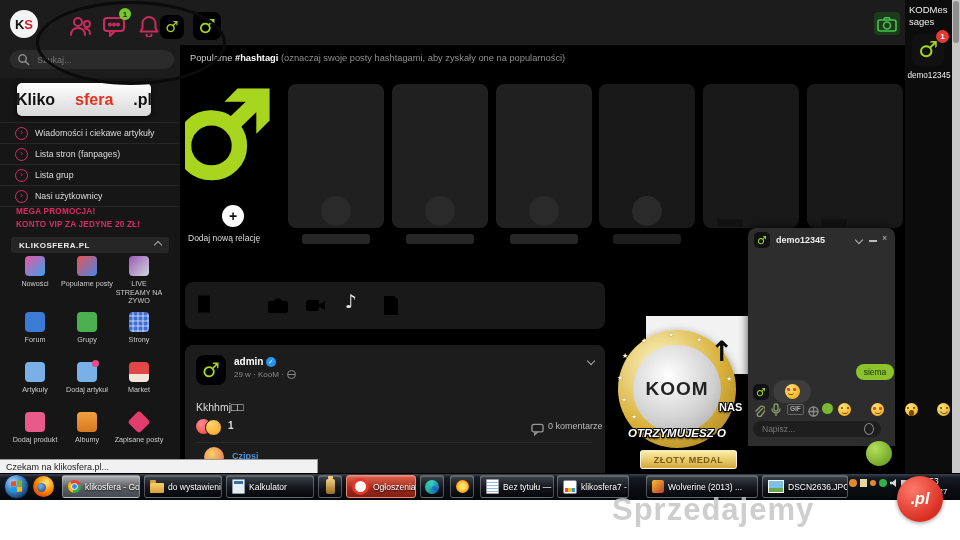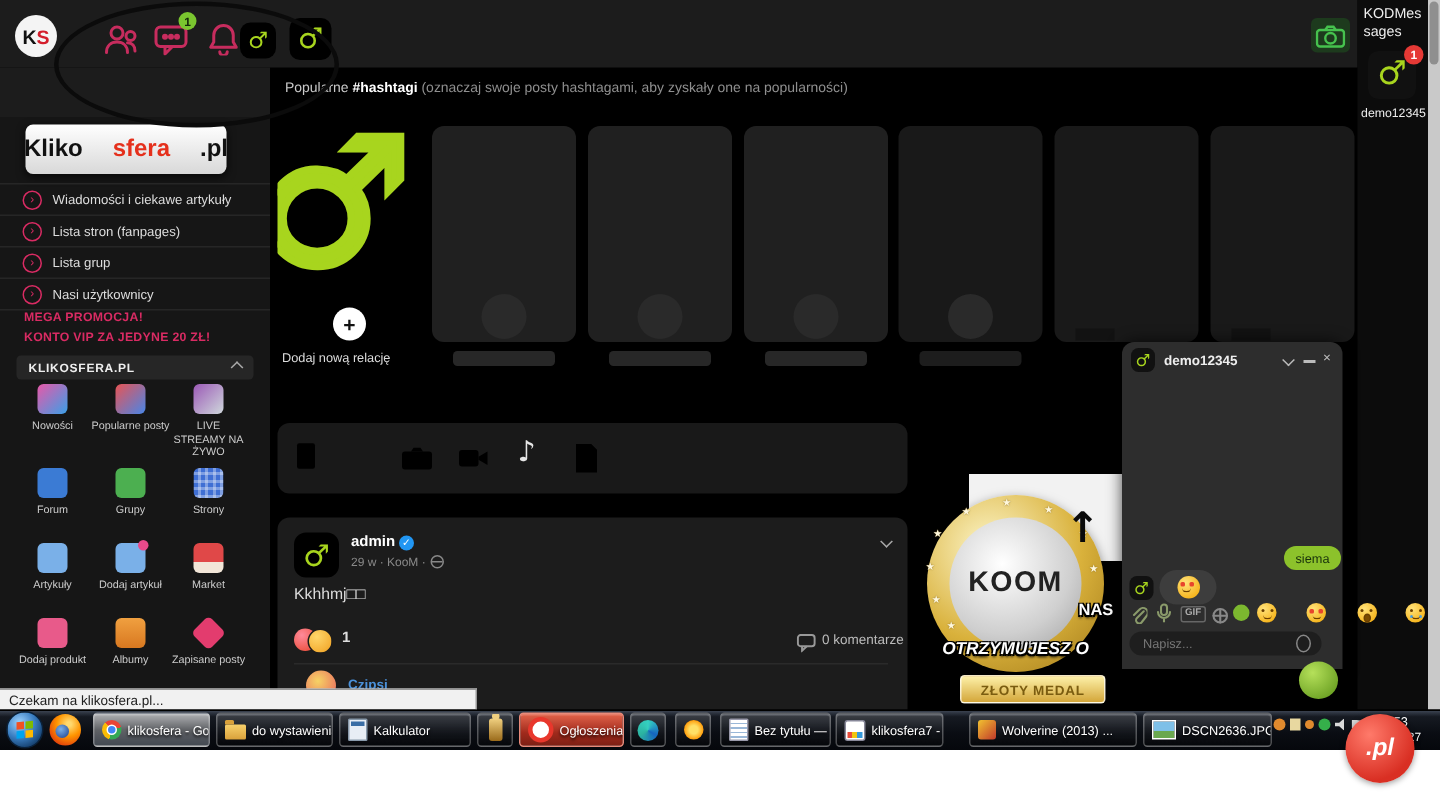--- a/index.html
+++ b/index.html
@@ -94,21 +94,21 @@
   .cico{position:absolute;top:294px;display:flex;align-items:center;justify-content:center;}
   .musicg{color:#e6e6e6;font-family:"DejaVu Sans",sans-serif;font-size:19px;line-height:1;}
 
   .post{left:185px;top:345px;width:420px;height:128px;background:#1c1c1c;border-radius:8px 8px 0 0;}
   .author{color:#fff;font-size:10px;font-weight:bold;}
   .vbadge{width:10px;height:10px;border-radius:50%;background:#2196f3;color:#fff;font-size:7px;
           display:flex;align-items:center;justify-content:center;}
   .meta{color:#8a8a8a;font-size:8px;display:flex;align-items:center;gap:3px;}
   .globe{width:7px;height:7px;border:1px solid #888;border-radius:50%;display:inline-block;position:relative;}
   .globe::before{content:"";position:absolute;left:0;right:0;top:2.5px;border-top:1px solid #888;}
-  .ptext{color:#ddd;font-size:10.5px;}
+  .ptext{color:#ddd;font-size:10.5px;margin-top:11px;}
   .rx{width:15px;height:15px;border-radius:50%;position:absolute;}
   .rx.heart{background:radial-gradient(circle at 35% 30%,#ff8a9a,#e8452c);left:196px;top:419px;}
   .rx.thumb{background:radial-gradient(circle at 35% 30%,#ffd66a,#f0a020);left:205px;top:419px;border:1px solid #1c1c1c;}
   .cmt-ico svg{stroke:#999;fill:none;stroke-width:1.4;}
   .divider{left:196px;top:442px;width:396px;height:1px;background:#2a2a2a;}
   .cavatar{left:204px;top:447px;width:20px;height:20px;border-radius:50%;
            background:radial-gradient(circle at 40% 35%,#f6d365,#e85d5d);}
   .cuser{left:232px;top:451px;color:#4a90d9;font-size:9px;font-weight:bold;}
 
   
@@ -264,20 +264,27 @@
   <div class="a sq-avatar" style="left:193px;top:12px;width:28px;height:28px;">
         <span class="mars" style="font-size:19px;">♂</span>
       </div>
   <div class="a cam-btn">
     <svg width="20" height="16" viewBox="0 0 20 16">
           <rect x="1" y="4" width="18" height="11" rx="2"></rect>
           <circle cx="10" cy="9.5" r="3.5"></circle>
           <path d="M6.5 4 8 1.8h4L13.5 4"></path>
         </svg>
   </div>
+  <div class="a search">
+    <svg width="13" height="13" viewBox="0 0 14 14" style="stroke:#8a8a8a;fill:none;stroke-width:1.6;">
+          <circle cx="6" cy="6" r="4"></circle>
+          <path d="M9 9l4 4"></path>
+        </svg>
+    <input placeholder="Szukaj..." style="">
+  </div>
   <div class="a ellipse"></div>
 
   
   <div class="a rail"></div>
   <div class="a rail-txt" style="left:909px;top:4px;">KODMes</div>
   <div class="a rail-txt" style="left:909px;top:16px;">sages</div>
   <div class="a sq-avatar" style="left:912px;top:34px;width:32px;height:32px;background:#111;">
         <span class="mars" style="font-size:22px;">♂</span>
       </div>
   <div class="a badge-red" style="left:936px;top:30px;z-index:2;">1</div>
@@ -583,14 +590,15 @@
     <span class="tdot" style="background:#e08a2e;width:6px;height:6px;"></span>
     <span class="tdot" style="background:#35b04a;"></span>
     <span class="tspk"></span>
     <span class="tflag"></span>
     <span class="tnet"></span>
   </div>
   <div class="clock">17:53</div>
   <div class="clockd">2023-12-27</div>
  </div>
 
+ <div class="a wmark">Sprzedajemy</div>
  <div class="a plbadge">.pl</div>
 </div>
 
 </body></html>

